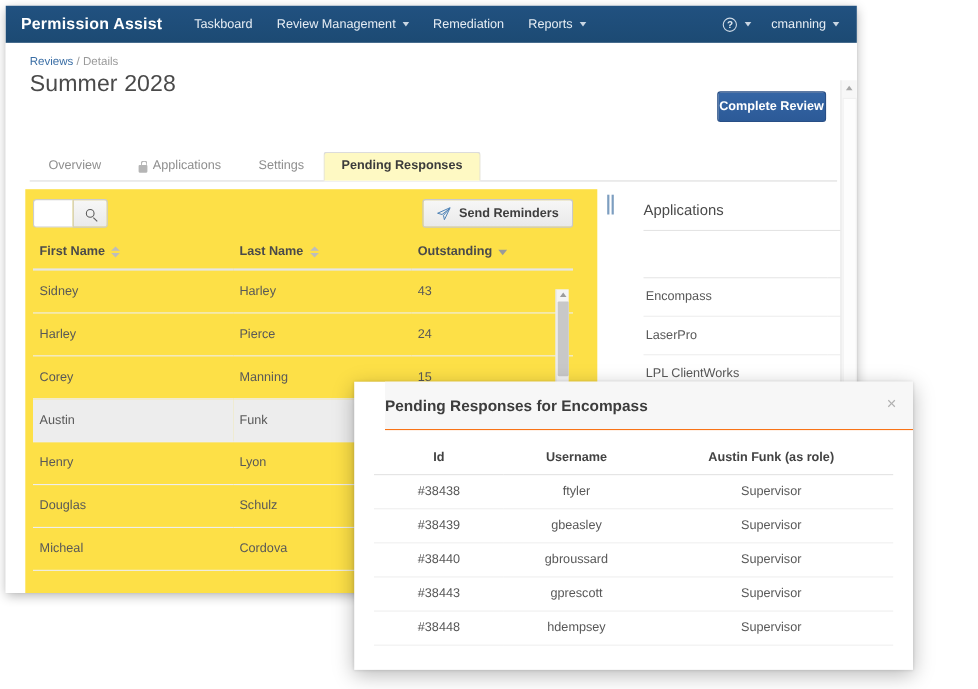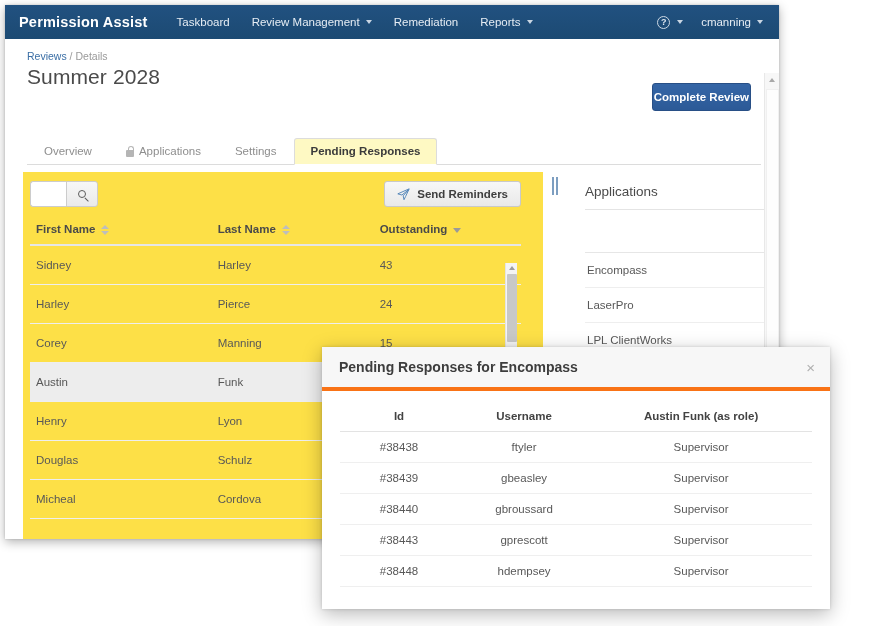--- a/index.html
+++ b/index.html
@@ -387,24 +387,24 @@
     position: absolute;
     left: 322px; top: 347px;
     width: 508px; height: 262px;
     background: #ffffff;
     box-shadow: 0 5px 18px rgba(0,0,0,0.28), 0 0 3px rgba(0,0,0,0.15);
   }
   .modal-head {
     position: relative;
     height: 44px;
     background: #f7f7f7;
-    border-bottom: 4px solid #f97316;
+    border-bottom: 1px solid #f97316;
     display: flex;
     align-items: center;
-    padding-left: 17px;
+    margin-left: 28px;
   }
   .modal-title {
     font-size: 14px;
     color: #3d3d3d;
     font-weight: bold;
   }
   .modal-close {
     position: absolute;
     right: 15px; top: 13px;
     font-size: 15px;

